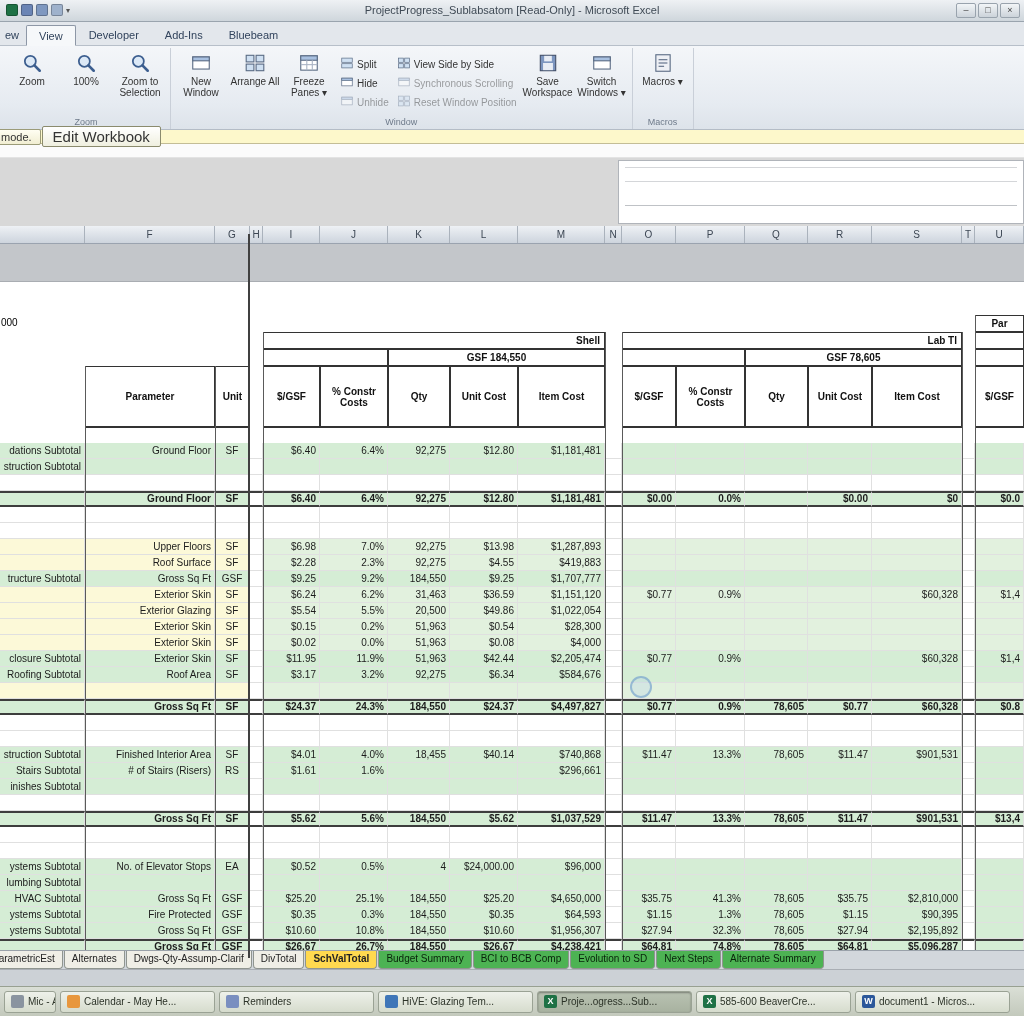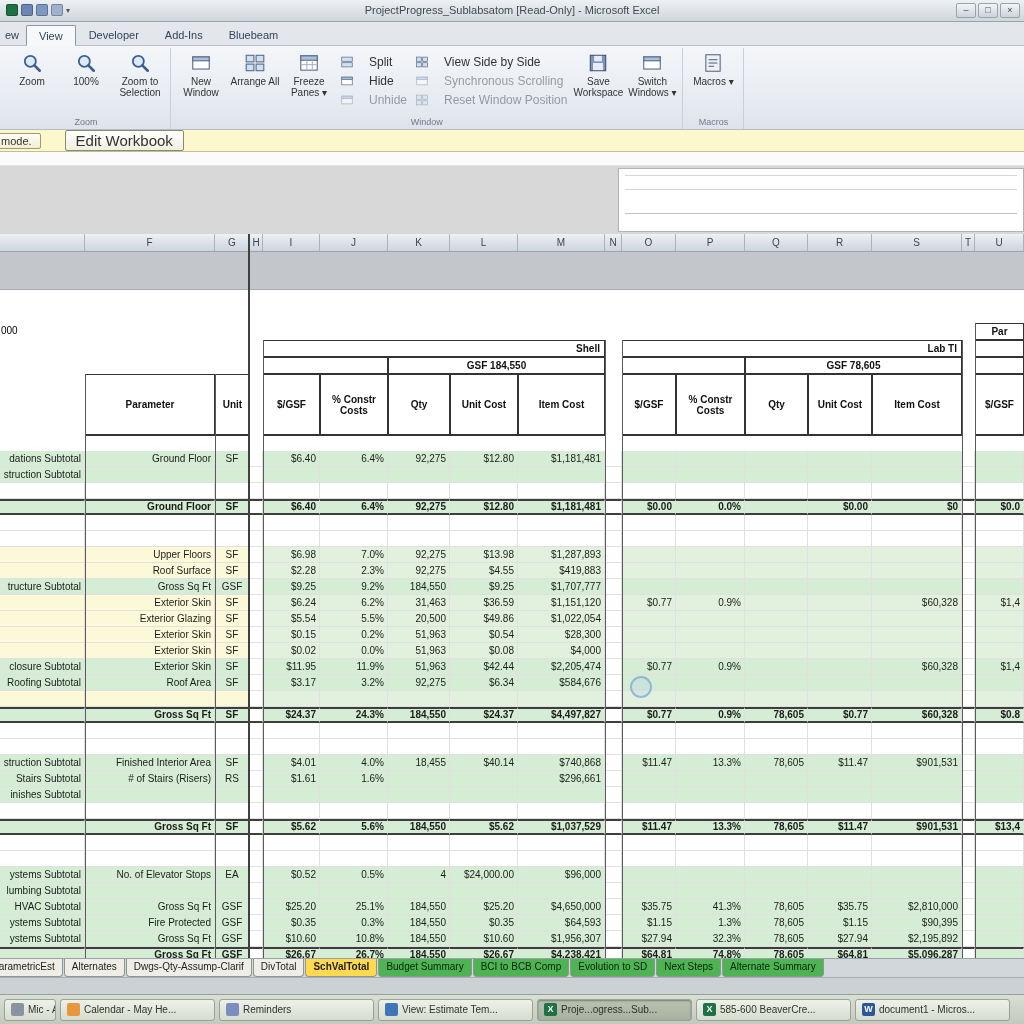--- a/index.html
+++ b/index.html
@@ -24,27 +24,27 @@
 
   
   .ribbon{height:84px;background:linear-gradient(#f4f6f9,#e6ebf1 70%,#dde3ea);border-bottom:1px solid #b4bcc6;display:flex;align-items:stretch;padding:2px 0 0 2px;}
   .rgroup{display:flex;flex-direction:column;border-right:1px solid #c9cfd8;padding:1px 4px 0;}
   .ritems{flex:1;display:flex;align-items:flex-start;gap:2px;}
   .glabel{height:13px;font-size:9px;color:#6e7a8a;text-align:center;line-height:12px;}
   .bigbtn{width:52px;display:flex;flex-direction:column;align-items:center;padding:3px 1px 1px;border-radius:3px;}
   .bicon{width:22px;height:22px;margin-bottom:2px;}
   .blabel{font-size:10px;line-height:11px;color:#333;text-align:center;}
   .smallcol{display:flex;flex-direction:column;gap:3px;padding-top:5px;}
-  .smallbtn{display:flex;align-items:center;gap:15px;font-size:12px;color:#333;padding:0 3px;height:16px;white-space:nowrap;}
+  .smallbtn{display:flex;align-items:flex-end;gap:3px;font-size:10px;color:#333;padding:0 3px;height:16px;white-space:nowrap;}
   .sicon{width:14px;height:14px;flex:none;}
   .dim{opacity:.45;}
   svg{display:block;width:100%;height:100%;}
 
   
-  .msgbar{height:22px;background:#fdf8cb;border-bottom:1px solid #c3bd96;display:flex;align-items:center;gap:24px;padding-left:4px;font-size:11px;color:#333;}
+  .msgbar{height:14px;background:#fdf8cb;border-bottom:1px solid #c3bd96;display:flex;align-items:center;gap:1px;padding-left:4px;font-size:11px;color:#333;}
   .modebox{border:1px solid #9b9b78;background:linear-gradient(#fffef2,#f1eed2);padding:1px 8px 1px 2px;margin-left:-6px;border-radius:2px;}
   .editbtn{border:1px solid #8b8b6d;background:linear-gradient(#ffffff,#efefdf);padding:1px 10px;font-size:15px;border-radius:2px;}
 
   
   .whitestrip{height:14px;background:#fbfbfb;border-bottom:1px solid #e3e3e3;}
   .grayband{height:68px;background:#d8d8d8;position:relative;}
   .panel{position:absolute;left:618px;top:2px;width:406px;height:64px;background:#fff;border:1px solid #b0b4ba;}
   .ln{position:absolute;left:6px;right:6px;height:1px;}
   .colheaders{height:18px;display:flex;background:linear-gradient(#eef1f5,#cdd4dd);border-bottom:1px solid #9aa3af;}
   .colh{font-size:10px;color:#3c4653;text-align:center;line-height:17px;border-right:1px solid #aab2bc;flex:none;}
@@ -1015,21 +1015,21 @@
       <div class="tbtn">
         <span class="ticon" style="background: rgb(232, 151, 61);"></span>
         <span>Calendar - May He...</span>
       </div>
       <div class="tbtn">
         <span class="ticon" style="background: rgb(122, 143, 192);"></span>
         <span>Reminders</span>
       </div>
       <div class="tbtn">
         <span class="ticon" style="background: rgb(63, 118, 184);"></span>
-        <span>View: Estimate Tem...</span>
+        <span>HiVE: Glazing Tem...</span>
       </div>
       <div class="tbtn active">
         <span class="ticon" style="background: rgb(30, 113, 69);">X</span>
         <span>Proje...ogress...Sub...</span>
       </div>
       <div class="tbtn">
         <span class="ticon" style="background: rgb(30, 113, 69);">X</span>
         <span>585-600 BeaverCre...</span>
       </div>
       <div class="tbtn">

